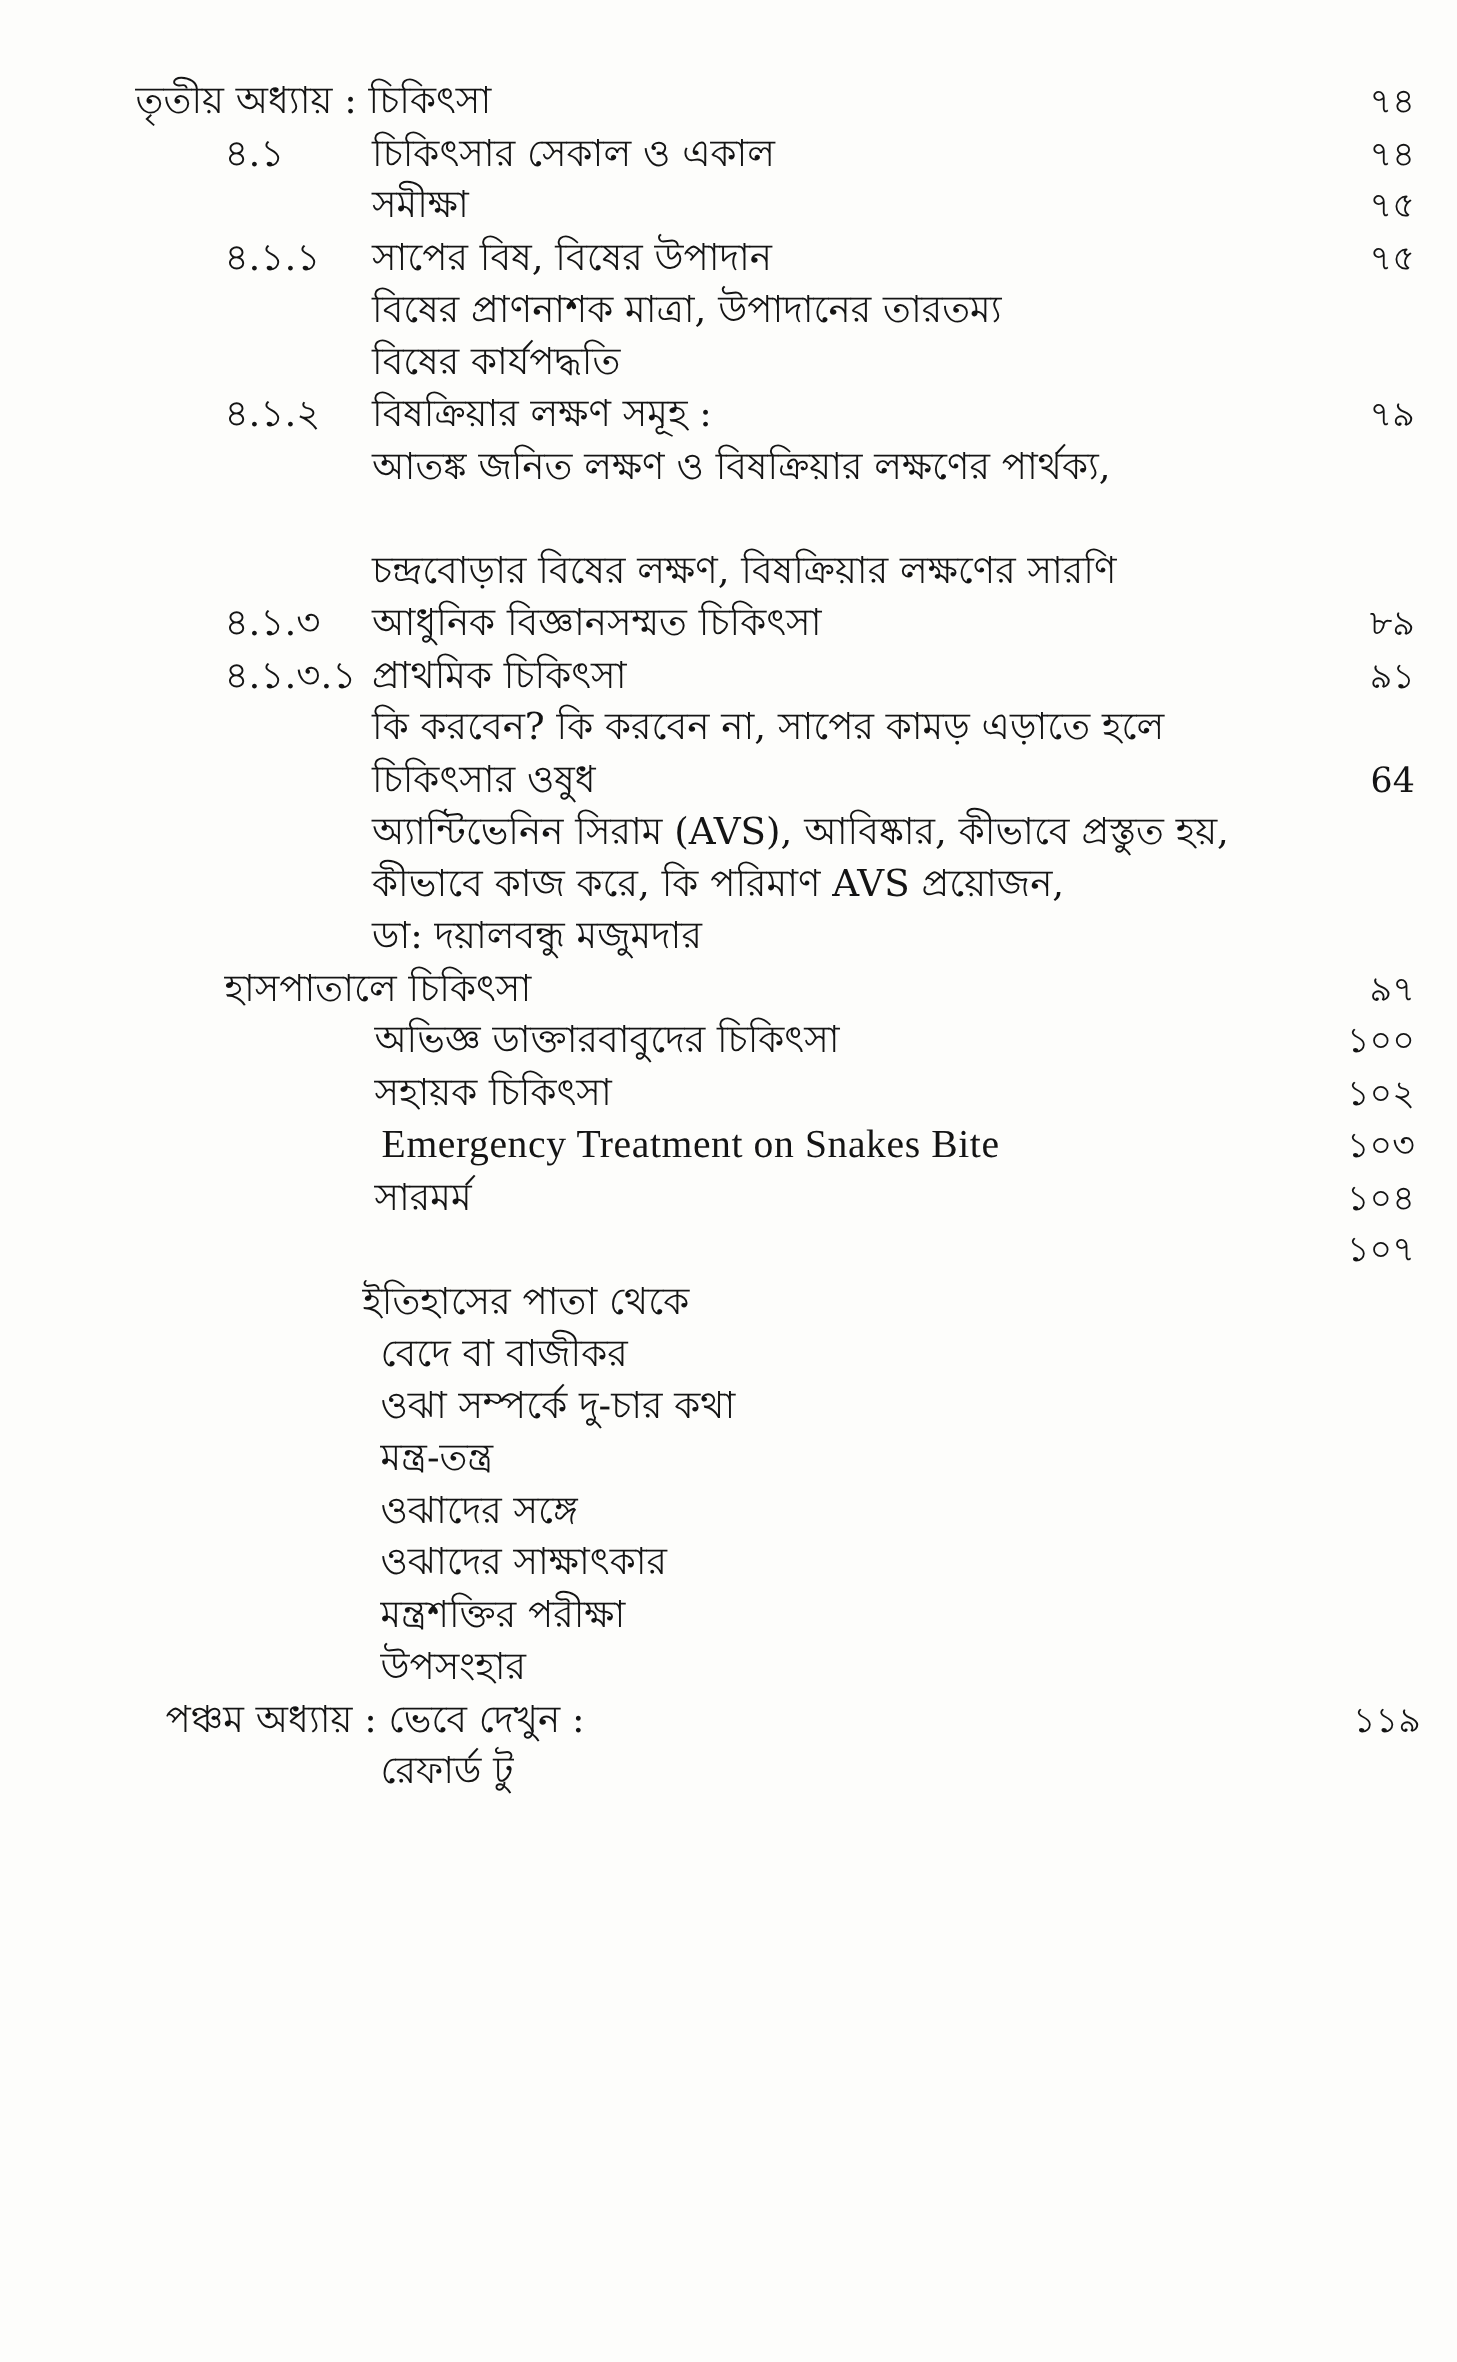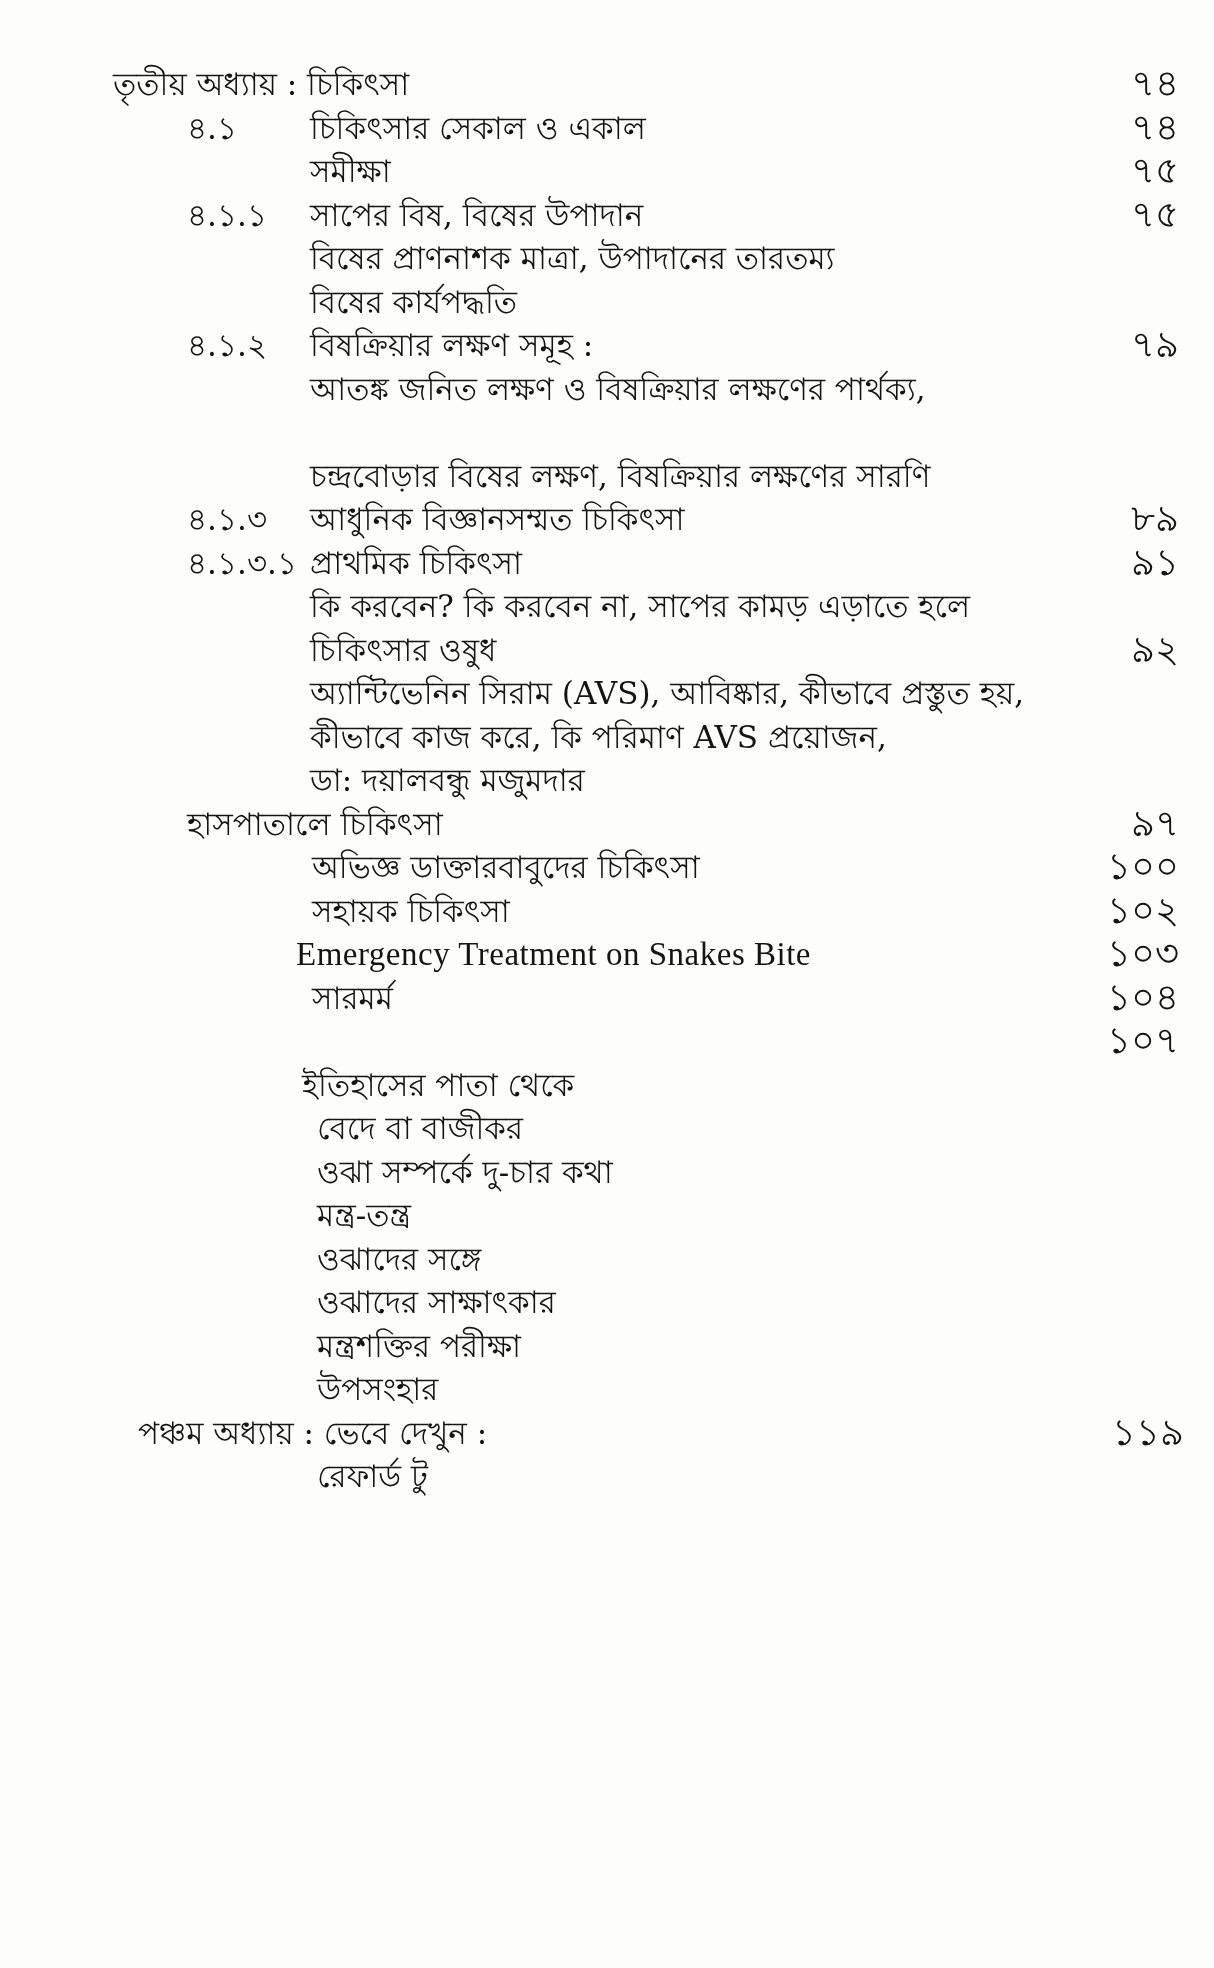--- a/index.html
+++ b/index.html
@@ -22,21 +22,21 @@
       line-height: 52px;
       white-space: nowrap;
     }
     .num { position: absolute; top: 0; }
     .title { position: absolute; top: 0; }
     .page-no {
       position: absolute;
       top: 0;
       right: 75px;
       text-align: right;
-      font-size: 37px;
+      font-size: 29px;
     }
     .latin { font-family: "Liberation Serif", serif; font-size: 33px; letter-spacing: 0.5px; }
   </style>
 </head>
 <body>
 
 <div class="page">
 
   <div class="row" style="top:58px">
     <span class="title" style="left:73px">তৃতীয় অধ্যায় : চিকিৎসা</span>
@@ -94,21 +94,21 @@
     <span class="title" style="left:270px">প্রাথমিক চিকিৎসা</span>
     <span class="page-no">৯১</span>
   </div>
 
   <div class="row" style="top:580px">
     <span class="title" style="left:270px">কি করবেন? কি করবেন না, সাপের কামড় এড়াতে হলে</span>
   </div>
 
   <div class="row" style="top:624px">
     <span class="title" style="left:270px">চিকিৎসার ওষুধ</span>
-    <span class="page-no">৯২</span>
+    <span class="page-no">64</span>
   </div>
 
   <div class="row" style="top:667px">
     <span class="title" style="left:270px">অ্যান্টিভেনিন সিরাম (AVS), আবিষ্কার, কীভাবে প্রস্তুত হয়,</span>
   </div>
 
   <div class="row" style="top:711px">
     <span class="title" style="left:270px">কীভাবে কাজ করে, কি পরিমাণ AVS প্রয়োজন,</span>
   </div>
 
@@ -125,21 +125,21 @@
     <span class="title" style="left:272px">অভিজ্ঞ ডাক্তারবাবুদের চিকিৎসা</span>
     <span class="page-no">১০০</span>
   </div>
 
   <div class="row" style="top:885px">
     <span class="title" style="left:272px">সহায়ক চিকিৎসা</span>
     <span class="page-no">১০২</span>
   </div>
 
   <div class="row" style="top:928px">
-    <span class="title latin" style="left:256px">Emergency Treatment on Snakes Bite</span>
+    <span class="title latin" style="left:278px">Emergency Treatment on Snakes Bite</span>
     <span class="page-no">১০৩</span>
   </div>
 
   <div class="row" style="top:972px">
     <span class="title" style="left:272px">সারমর্ম</span>
     <span class="page-no">১০৪</span>
   </div>
 
   <div class="row" style="top:1015px">
     <span class="page-no">১০৭</span>

